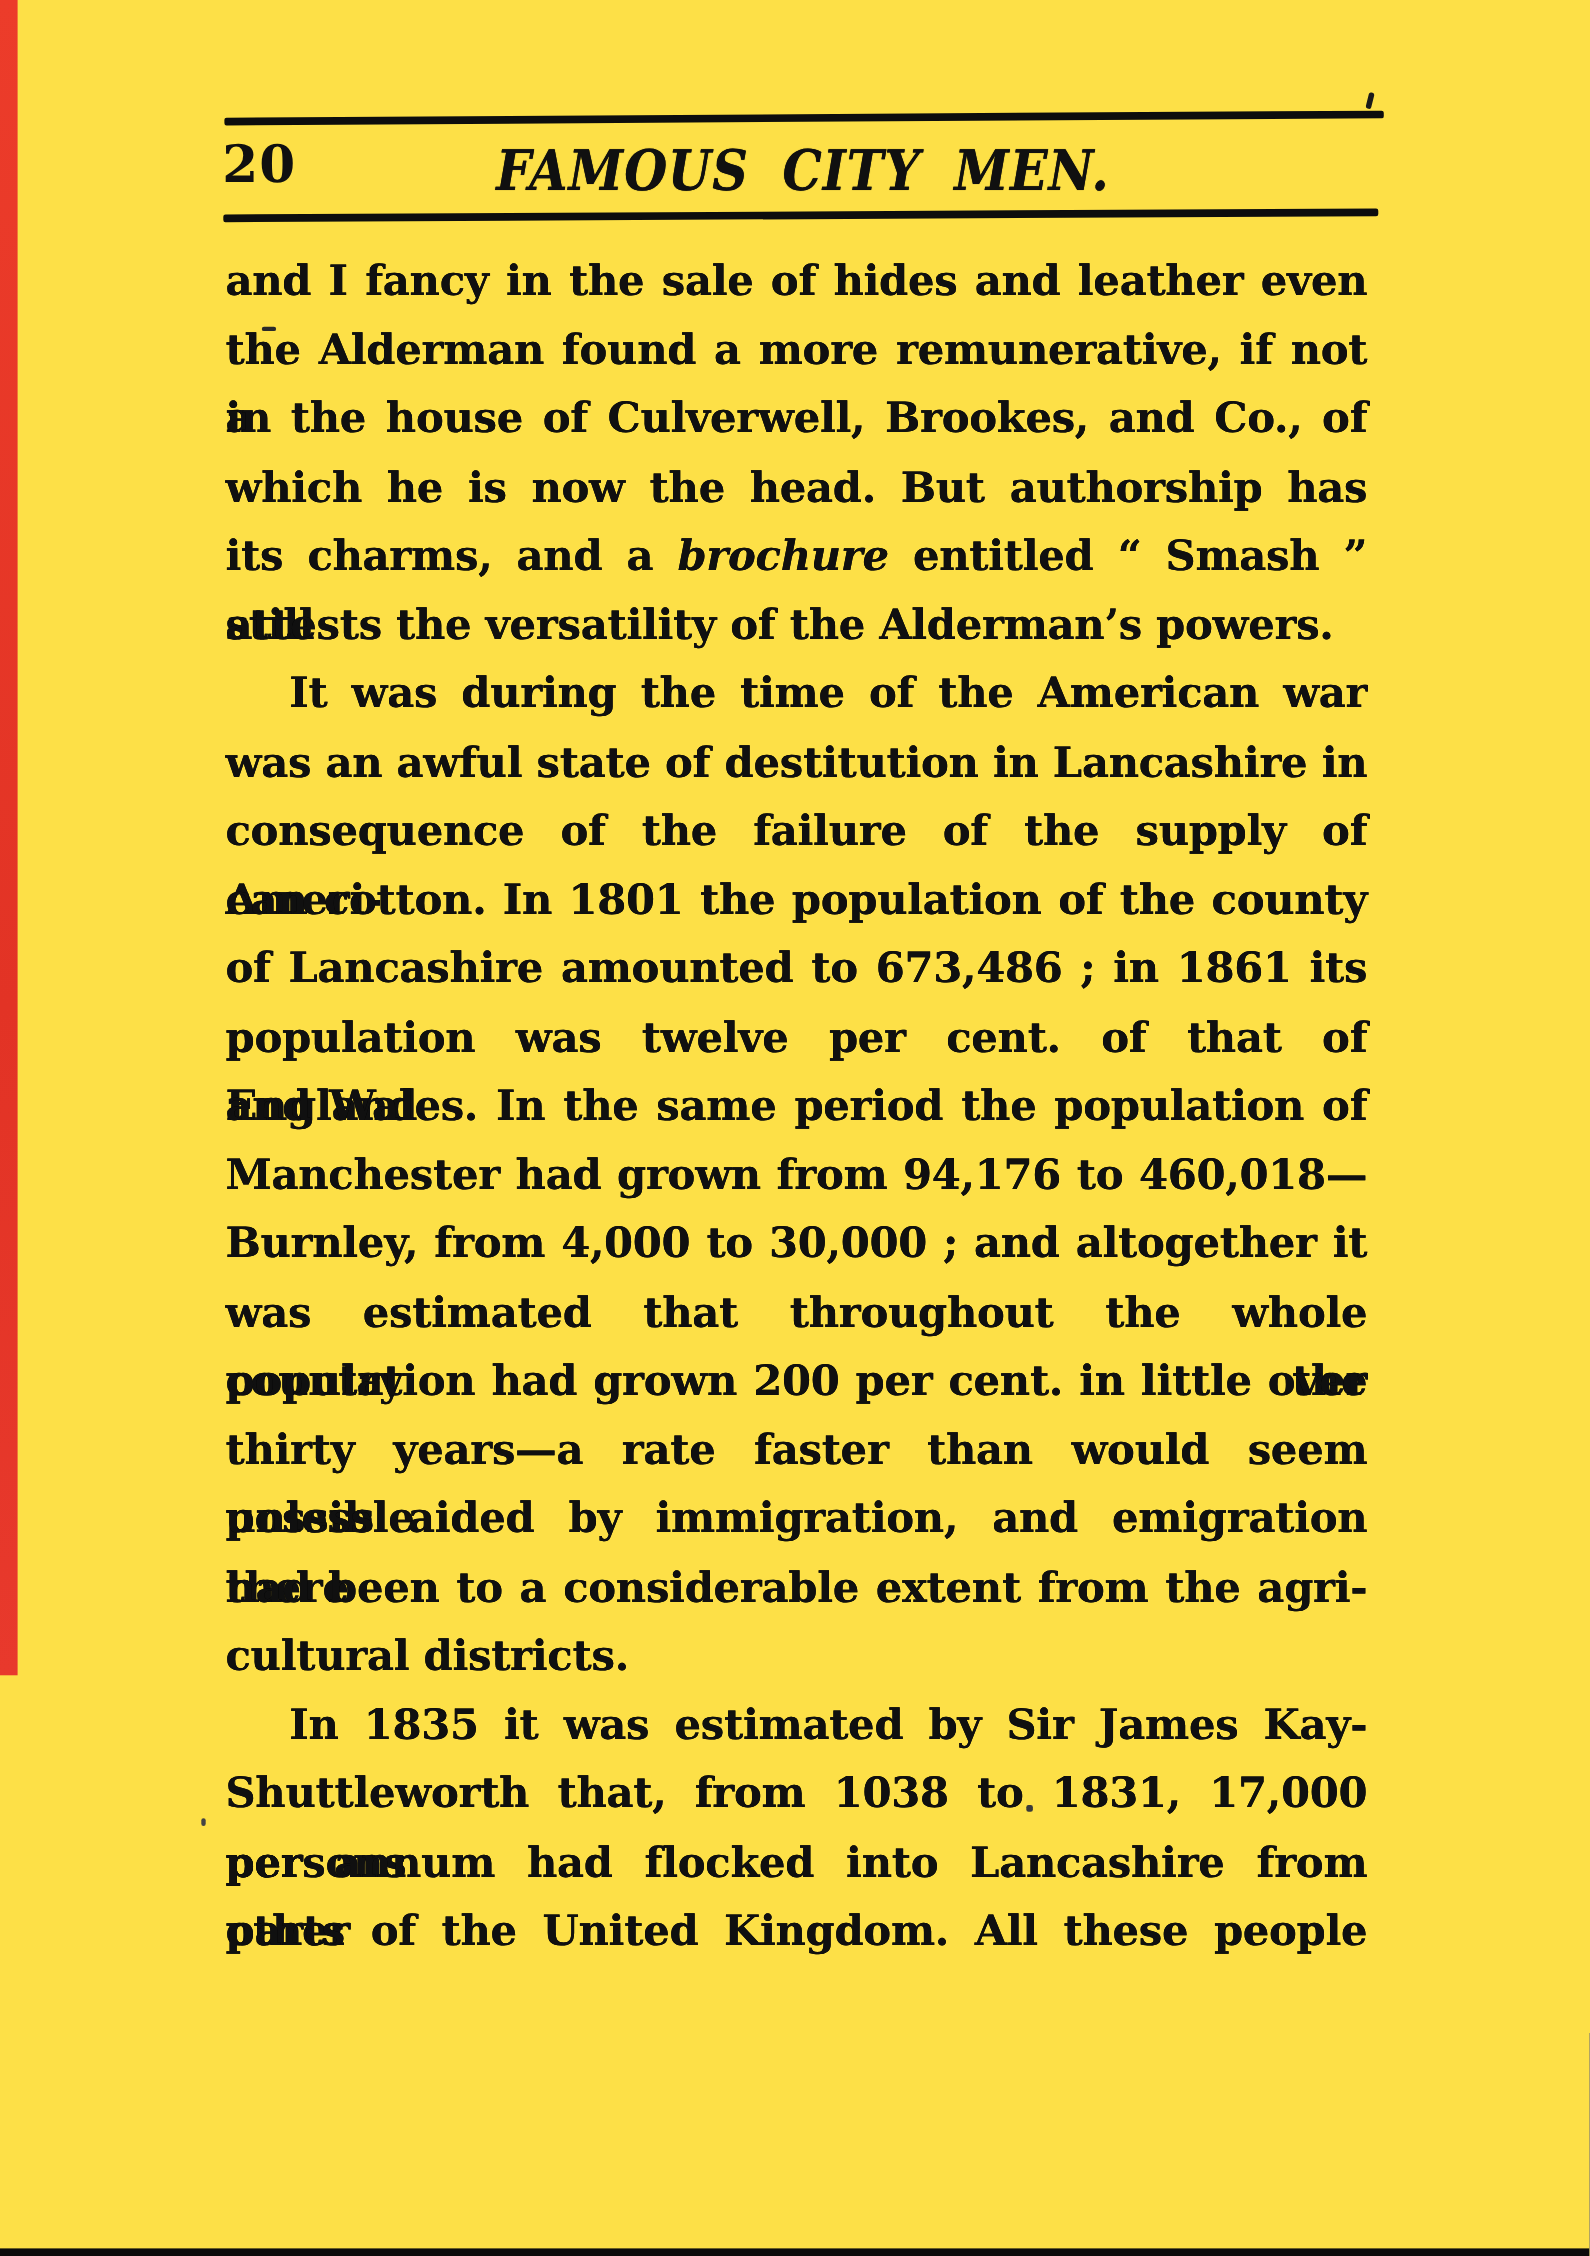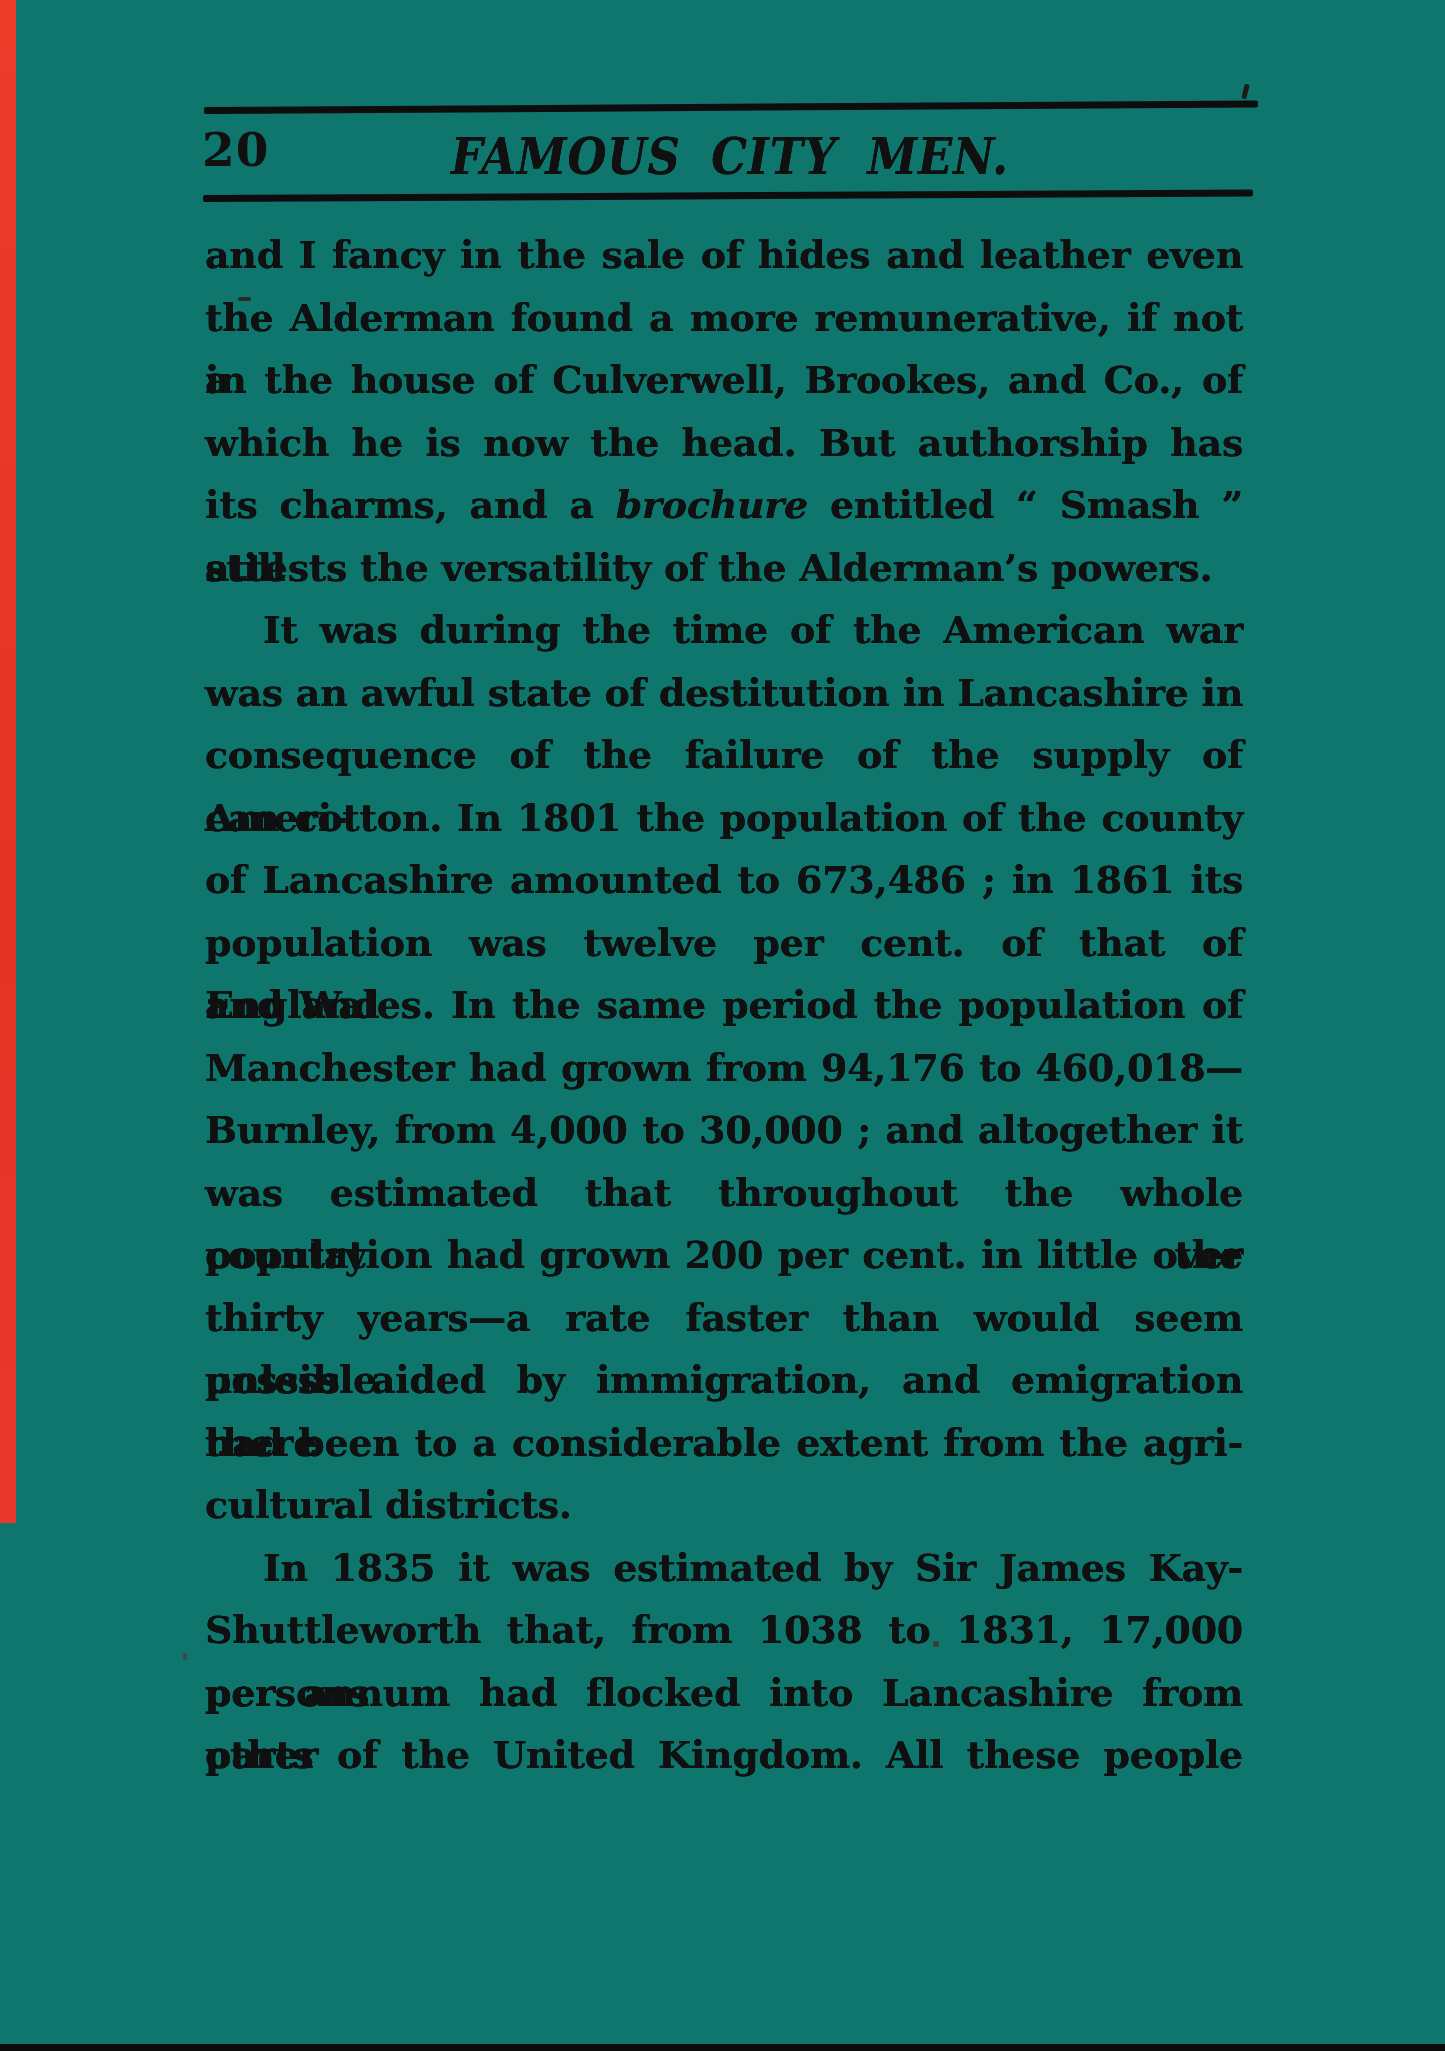--- a/index.html
+++ b/index.html
@@ -1,18 +1,18 @@
 <!DOCTYPE html>
 <html><head>
 <meta charset="utf-8">
 <style>
   html,body { margin:0; padding:0; background:#777; }
   .page {
     position:relative; width:1445px; height:2051px;
-    background:#0f766e; color:#101010;
+    background:#fde047; color:#101010;
     font-family:"DejaVu Serif", serif;
     overflow:hidden;
   }
   
   .red-stripe { position:absolute; left:0; top:0; width:16px; height:1523px;
     background:linear-gradient(180deg,#ec3c2a 0%,#e23325 60%,#e8392c 100%); }
   .bottom-bar { position:absolute; left:0; bottom:0; width:1445px; height:7px; background:#0b0b0b; }
   .speck { position:absolute; background:#1a1a1a; border-radius:2px; }
   .speck.s1 { left:1243px; top:84px; width:5px; height:15px; transform:rotate(14deg); }
   .speck.s2 { left:764px; top:249px; width:5px; height:8px; transform:rotate(8deg); }

